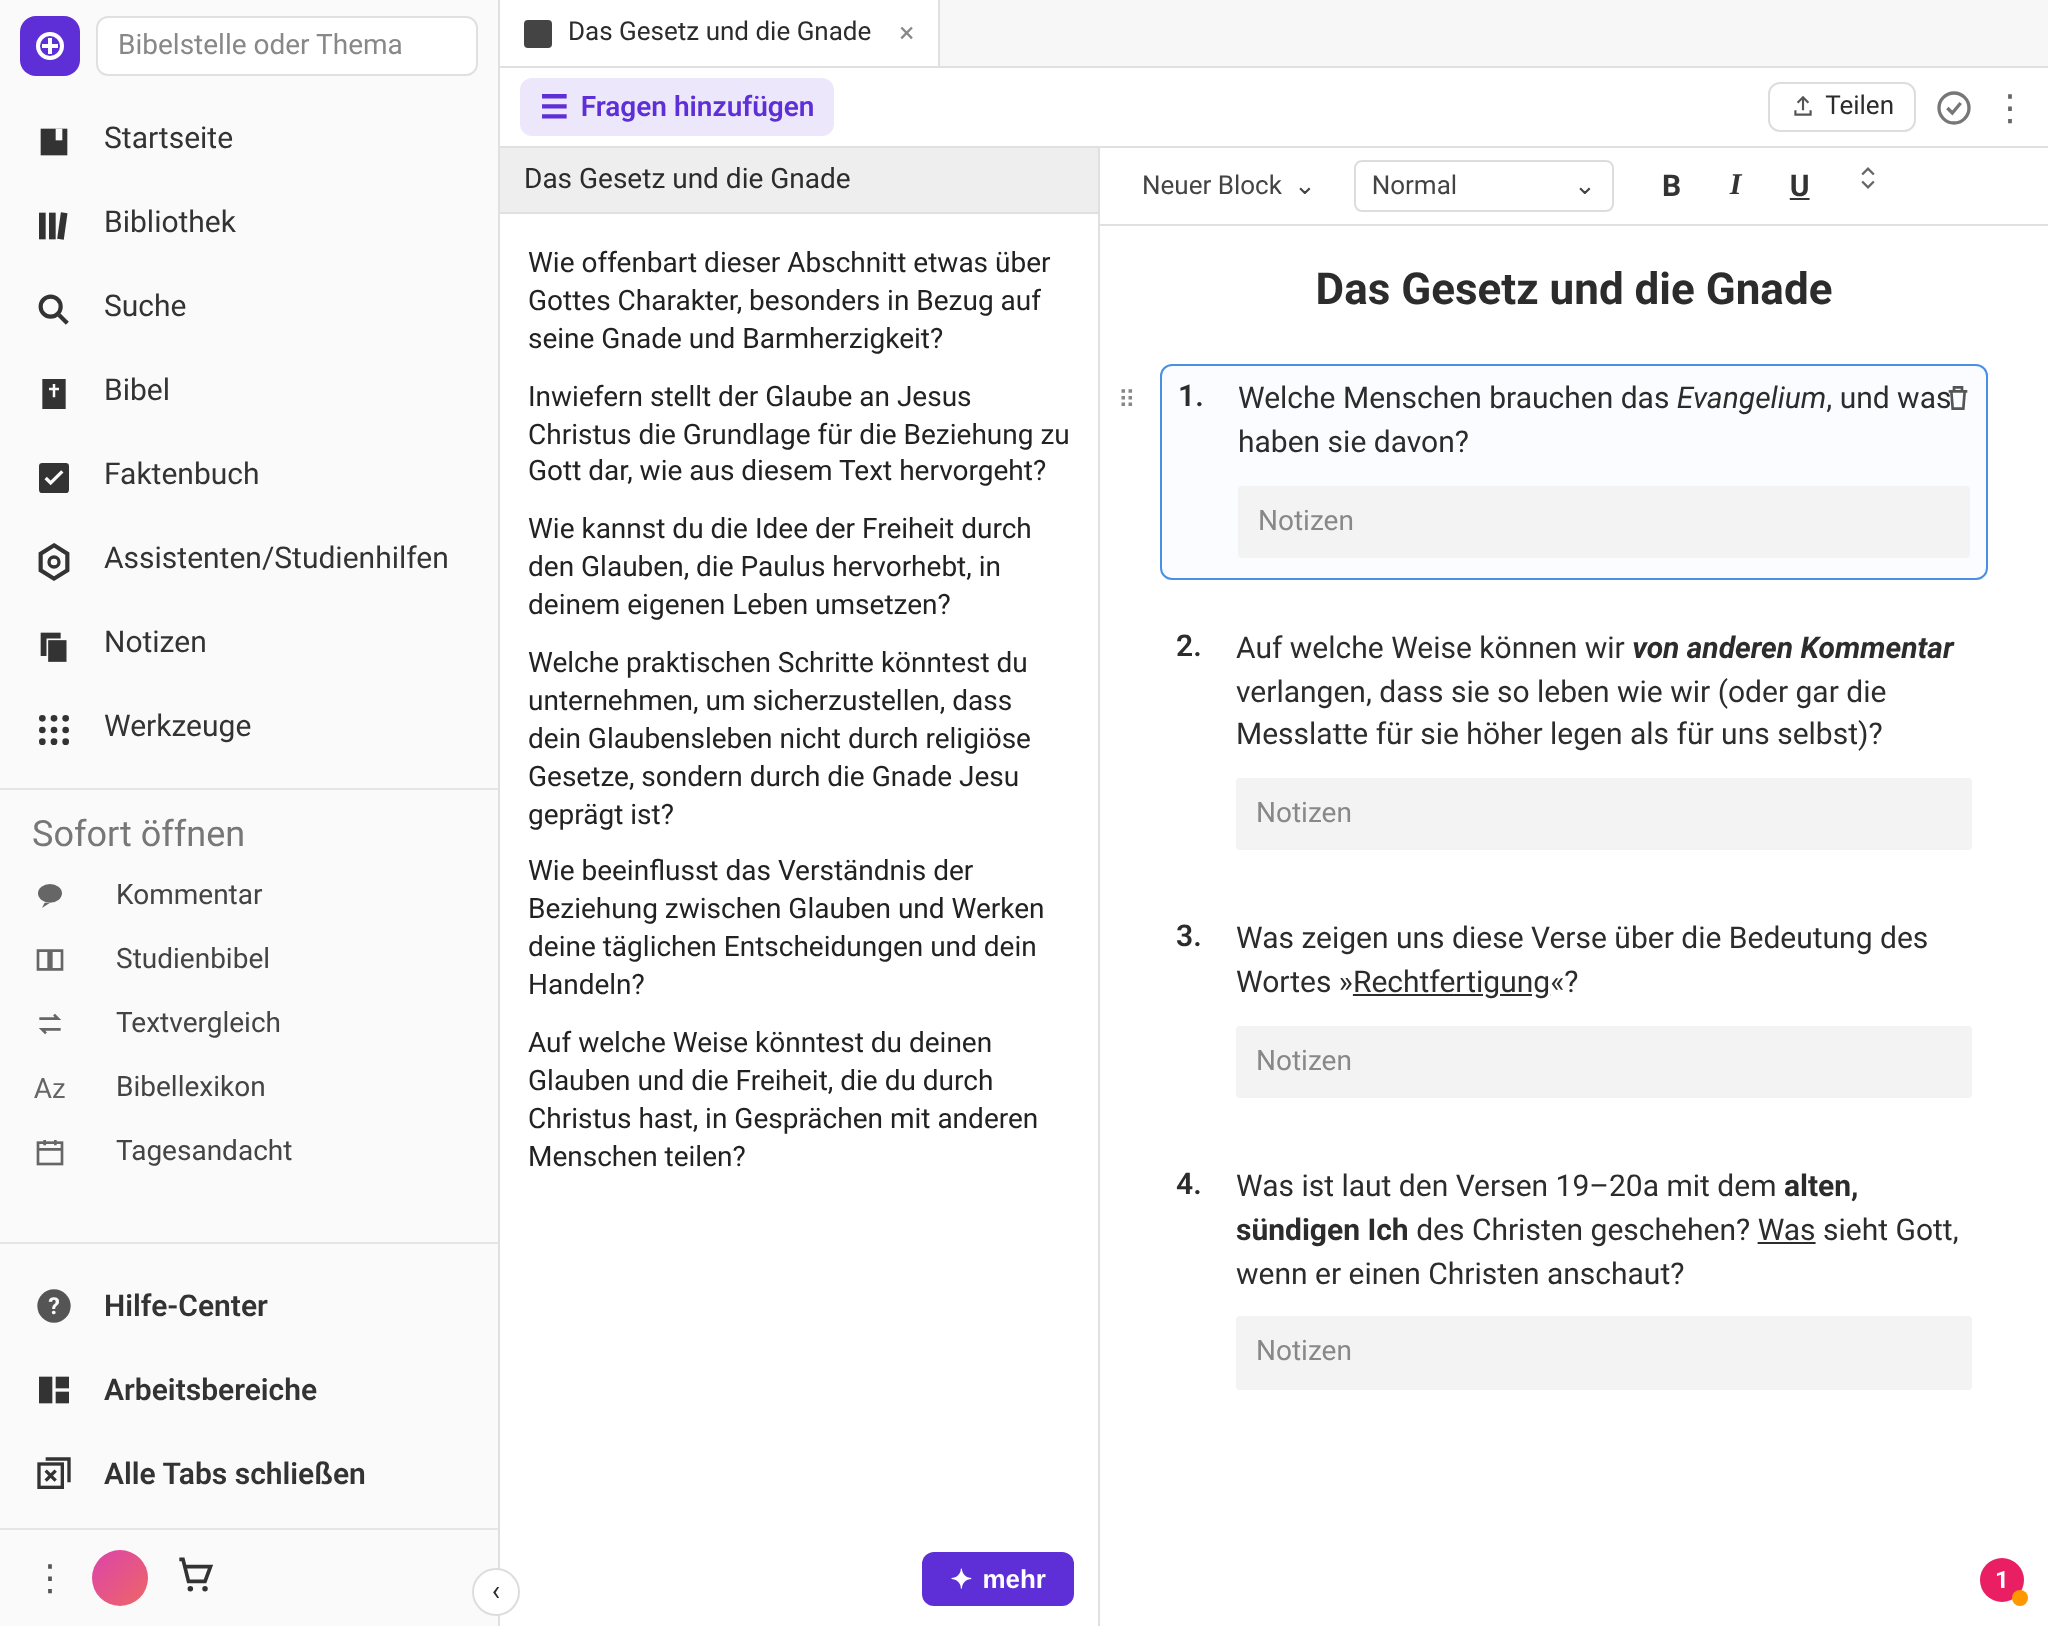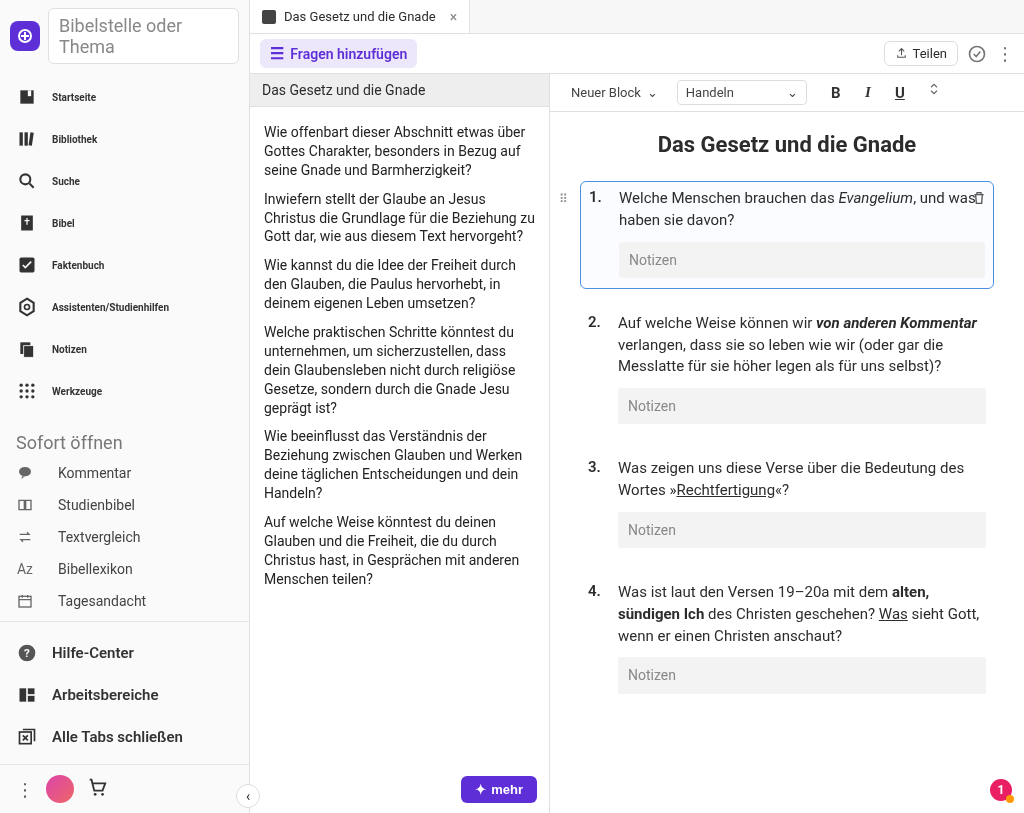--- a/index.html
+++ b/index.html
@@ -2,23 +2,23 @@
 <html><head>
 <meta charset="utf-8">
 <style>
 * { box-sizing: border-box; margin: 0; padding: 0; }
 body { font-family: -apple-system, BlinkMacSystemFont, "Segoe UI", Roboto, sans-serif; font-size: 14px; color: #2c2c2c; background: #fff; width: 1024px; height: 813px; overflow: hidden; display: flex; }
 
 
 .sidebar { width: 250px; border-right: 1px solid #e0e0e0; display: flex; flex-direction: column; background: #fafafa; }
 .sidebar-top { display: flex; align-items: center; gap: 8px; padding: 8px 10px; }
 .logo { width: 30px; height: 30px; background: #5e2fd6; border-radius: 8px; display: flex; align-items: center; justify-content: center; color: #fff; font-weight: bold; font-size: 16px; }
-.search-box { flex: 1; padding: 6px 10px; background: #fff; border: 1px solid #e0e0e0; border-radius: 6px; color: #888; font-size: 18px; }
+.search-box { flex: 1; padding: 6px 10px; background: #fff; border: 1px solid #e0e0e0; border-radius: 6px; color: #888; font-size: 14px; }
 .nav-section { padding: 4px 0; }
-.nav-item { display: flex; align-items: center; gap: 14px; padding: 10px 16px; cursor: pointer; font-size: 10px; font-weight: 700; color: #333; }
+.nav-item { display: flex; gap: 14px; padding: 10px 16px; cursor: pointer; font-size: 15px; font-weight: 400; color: #333; }
 .nav-icon { width: 22px; height: 22px; display: flex; align-items: center; justify-content: center; color: #444; }
 .divider { height: 1px; background: #e5e5e5; margin: 4px 0; }
 .quick-heading { padding: 8px 16px 4px; font-size: 18px; color: #777; }
 .quick-item { display: flex; align-items: center; gap: 24px; padding: 7px 16px; cursor: pointer; font-size: 14px; color: #444; }
 .quick-icon { width: 18px; height: 18px; display: flex; align-items: center; justify-content: center; color: #666; }
 .sidebar-bottom { margin-top: auto; }
 .help-section { padding: 6px 0; }
 .help-item { display: flex; align-items: center; gap: 14px; padding: 10px 16px; cursor: pointer; font-size: 15px; font-weight: 600; color: #333; }
 .bottom-bar { display: flex; align-items: center; gap: 12px; padding: 10px 16px; border-top: 1px solid #e5e5e5; }
 .dots-icon { color: #555; font-size: 18px; }
@@ -310,21 +310,21 @@
       </button>
     </div>
 
     <div class="right-panel">
       <div class="editor-toolbar">
         <div class="dropdown">
           <span>Neuer Block</span>
           <span>⌄</span>
         </div>
         <div class="dropdown bordered">
-          <span>Handeln</span>
+          <span>Normal</span>
           <span>⌄</span>
         </div>
         <div class="fmt-group">
           <div class="fmt-btn">B</div>
           <div class="fmt-btn italic">I</div>
           <div class="fmt-btn underline">U</div>
           <div class="chevrons">
             <svg width="14" height="14" viewBox="0 0 24 24">
                 <path d="M7 9l5-5 5 5M7 15l5 5 5-5" stroke="#666" stroke-width="2" fill="none"></path>
               </svg>

